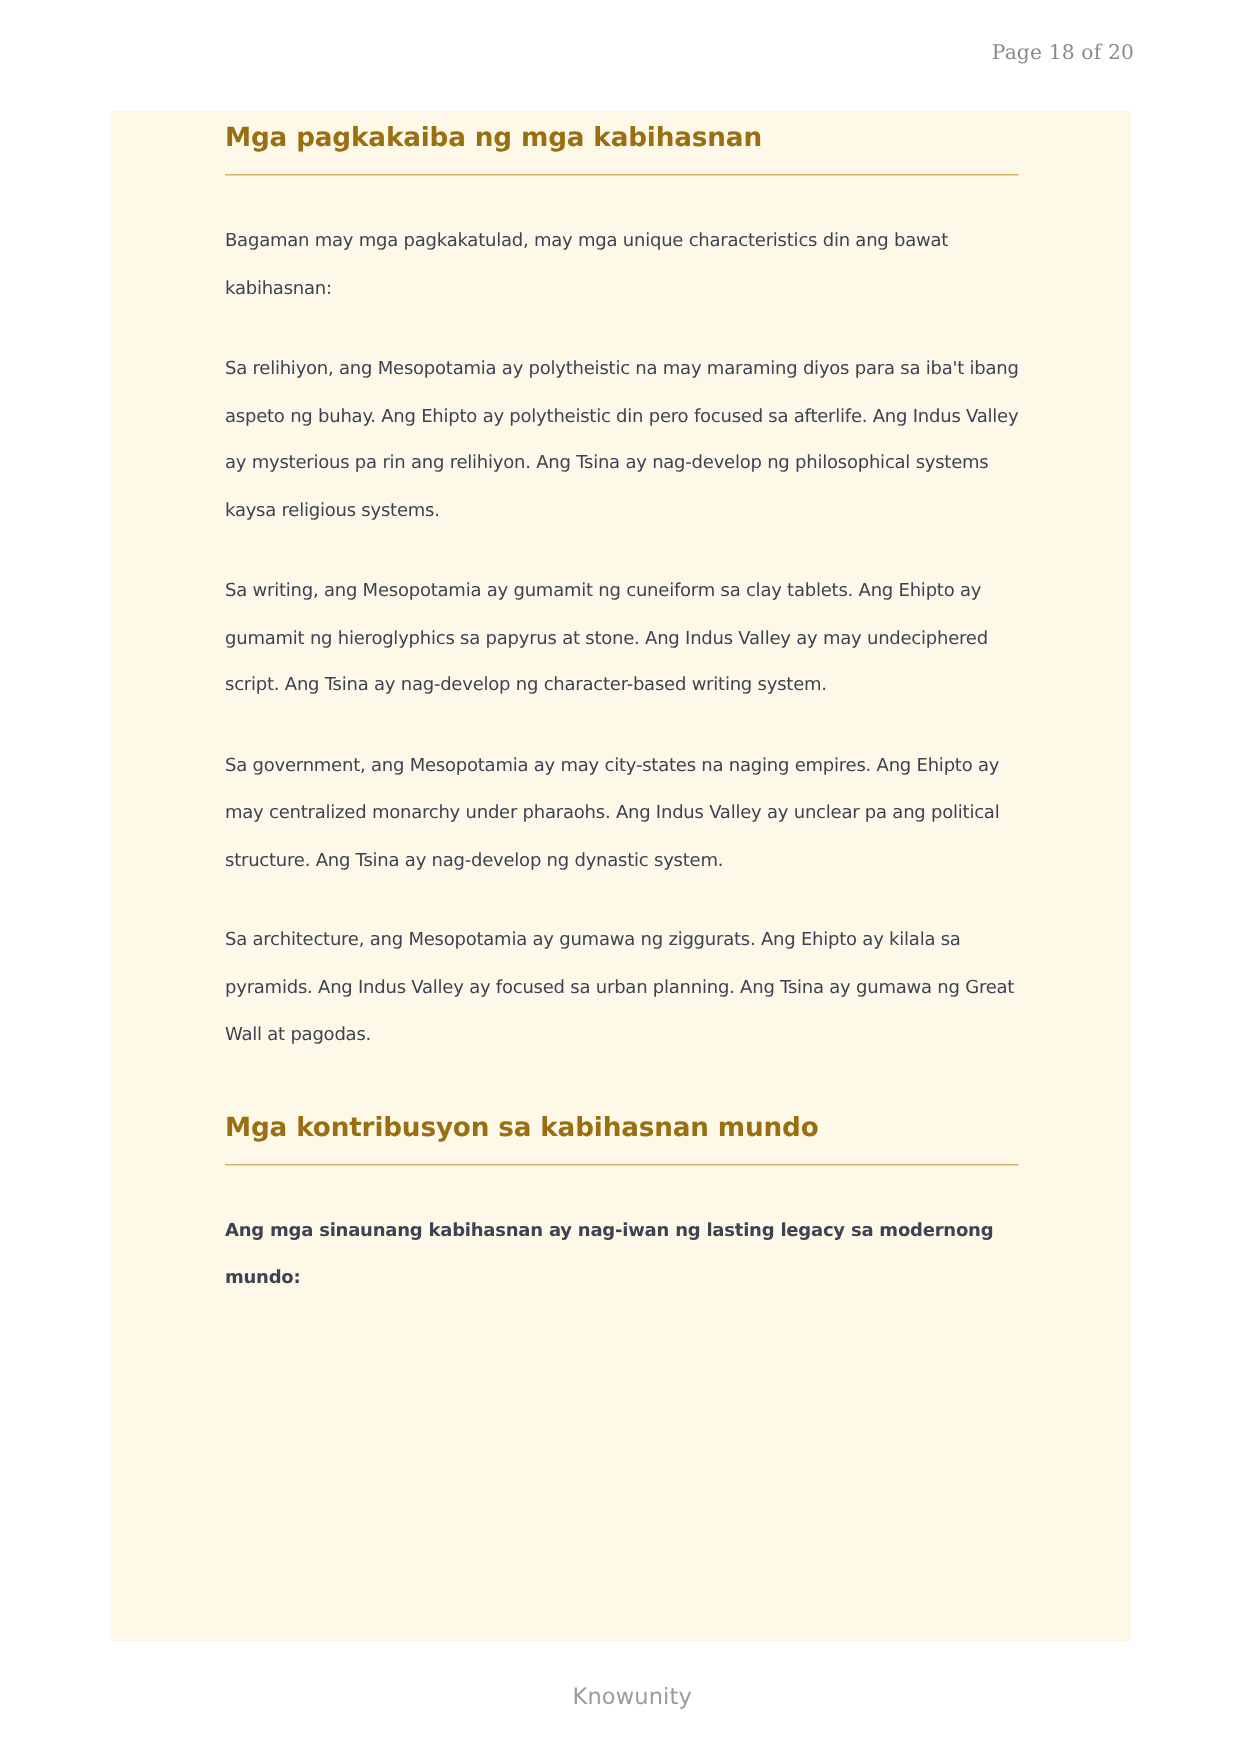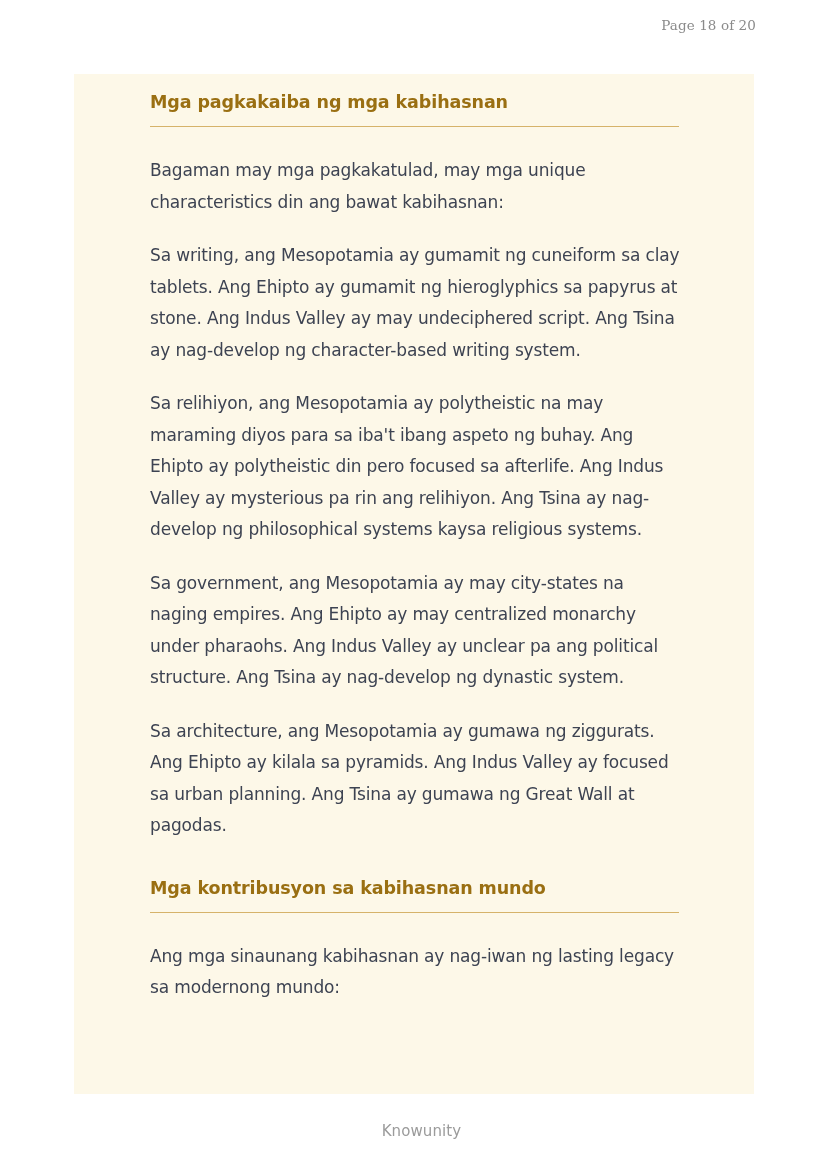--- a/index.html
+++ b/index.html
@@ -16,68 +16,69 @@
   }
   .page {
     width: 828px;
     height: 1171px;
     position: relative;
     background: #ffffff;
     box-sizing: border-box;
   }
   .page-header {
     position: absolute;
-    top: 17px;
+    top: 27px;
     right: 72px;
     font-family: "DejaVu Serif", serif;
     font-size: 13.5px;
     color: #8a8a8a;
     letter-spacing: 0.1px;
   }
   .content-card {
     position: absolute;
     left: 74px;
     top: 74px;
     width: 680px;
     background: #fdf8e8;
     padding: 0;
     box-sizing: border-box;
     min-height: 1020px;
   }
   .card-inner {
-    padding: 18px 0 24px 76px;
+    padding: 8px 0 24px 76px;
     padding-right: 5px;
     box-sizing: border-box;
   }
   h2.section-title {
     font-family: "DejaVu Sans", sans-serif;
     font-size: 17.5px;
     font-weight: bold;
     color: #9a6f12;
     margin: 0;
     padding: 0 0 14px 0;
     letter-spacing: -0.1px;
   }
   .rule {
     height: 1px;
     background: #d6b36a;
     width: 529px;
     margin: 0 0 28px 0;
   }
   p.para {
     font-family: "DejaVu Sans", sans-serif;
-    font-size: 17px;
+    font-size: 12px;
     line-height: 31.5px;
     color: #3d4352;
     margin: 0 0 22px 0;
     width: 530px;
     letter-spacing: -0.15px;
   }
   p.para:last-child {
     margin-bottom: 0;
+    font-weight: bold;
   }
   .block-gap {
     height: 14px;
   }
   .footer {
     position: absolute;
     left: 15px;
     right: 0;
     top: 1122px;
     text-align: center;
@@ -94,22 +95,22 @@
 
   <div class="page-header">Page 18 of 20</div>
 
   <div class="content-card">
     <div class="card-inner">
 
       <h2 class="section-title">Mga pagkakaiba ng mga kabihasnan</h2>
       <div class="rule"></div>
 
       <p class="para">Bagaman may mga pagkakatulad, may mga unique characteristics din ang bawat kabihasnan:</p>
+      <p class="para">Sa relihiyon, ang Mesopotamia ay polytheistic na may maraming diyos para sa iba't ibang aspeto ng buhay. Ang Ehipto ay polytheistic din pero focused sa afterlife. Ang Indus Valley ay mysterious pa rin ang relihiyon. Ang Tsina ay nag-develop ng philosophical systems kaysa religious systems.</p>
       <p class="para">Sa writing, ang Mesopotamia ay gumamit ng cuneiform sa clay tablets. Ang Ehipto ay gumamit ng hieroglyphics sa papyrus at stone. Ang Indus Valley ay may undeciphered script. Ang Tsina ay nag-develop ng character-based writing system.</p>
-      <p class="para">Sa relihiyon, ang Mesopotamia ay polytheistic na may maraming diyos para sa iba't ibang aspeto ng buhay. Ang Ehipto ay polytheistic din pero focused sa afterlife. Ang Indus Valley ay mysterious pa rin ang relihiyon. Ang Tsina ay nag-develop ng philosophical systems kaysa religious systems.</p>
       <p class="para">Sa government, ang Mesopotamia ay may city-states na naging empires. Ang Ehipto ay may centralized monarchy under pharaohs. Ang Indus Valley ay unclear pa ang political structure. Ang Tsina ay nag-develop ng dynastic system.</p>
       <p class="para">Sa architecture, ang Mesopotamia ay gumawa ng ziggurats. Ang Ehipto ay kilala sa pyramids. Ang Indus Valley ay focused sa urban planning. Ang Tsina ay gumawa ng Great Wall at pagodas.</p>
 
       <div class="block-gap"></div>
 
       <h2 class="section-title">Mga kontribusyon sa kabihasnan mundo</h2>
       <div class="rule"></div>
 
       <p class="para">Ang mga sinaunang kabihasnan ay nag-iwan ng lasting legacy sa modernong mundo:</p>
 

